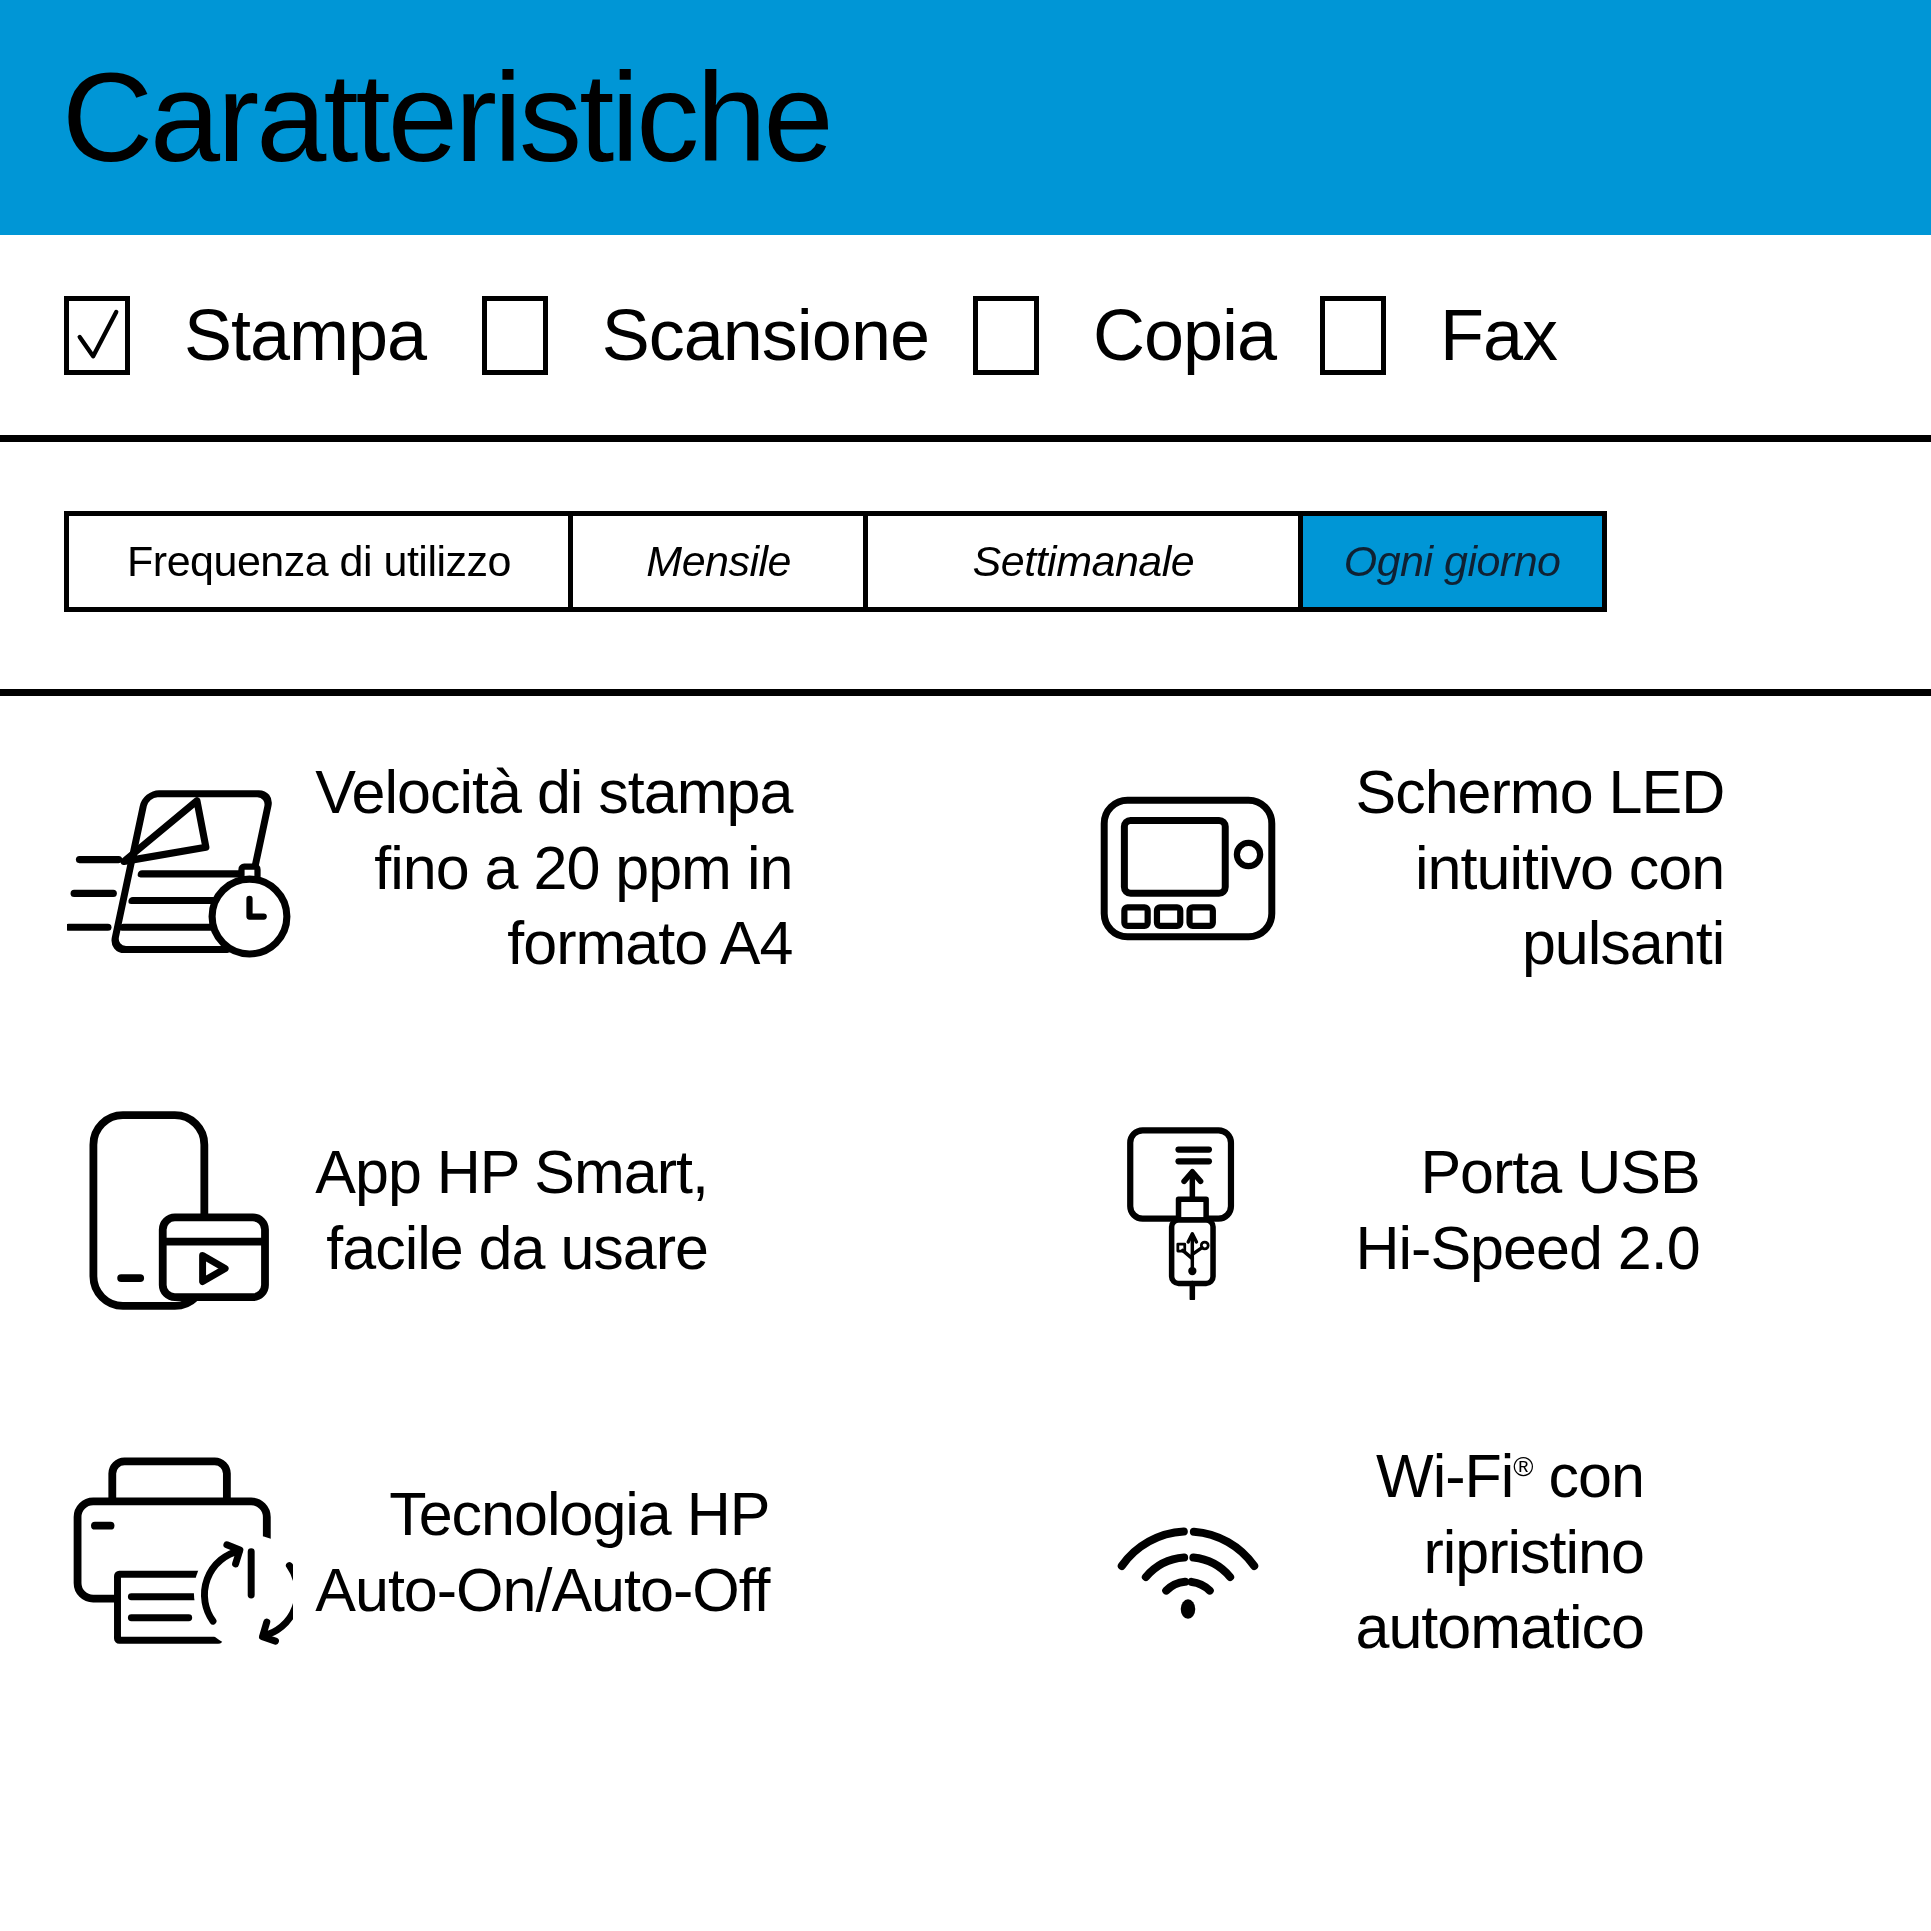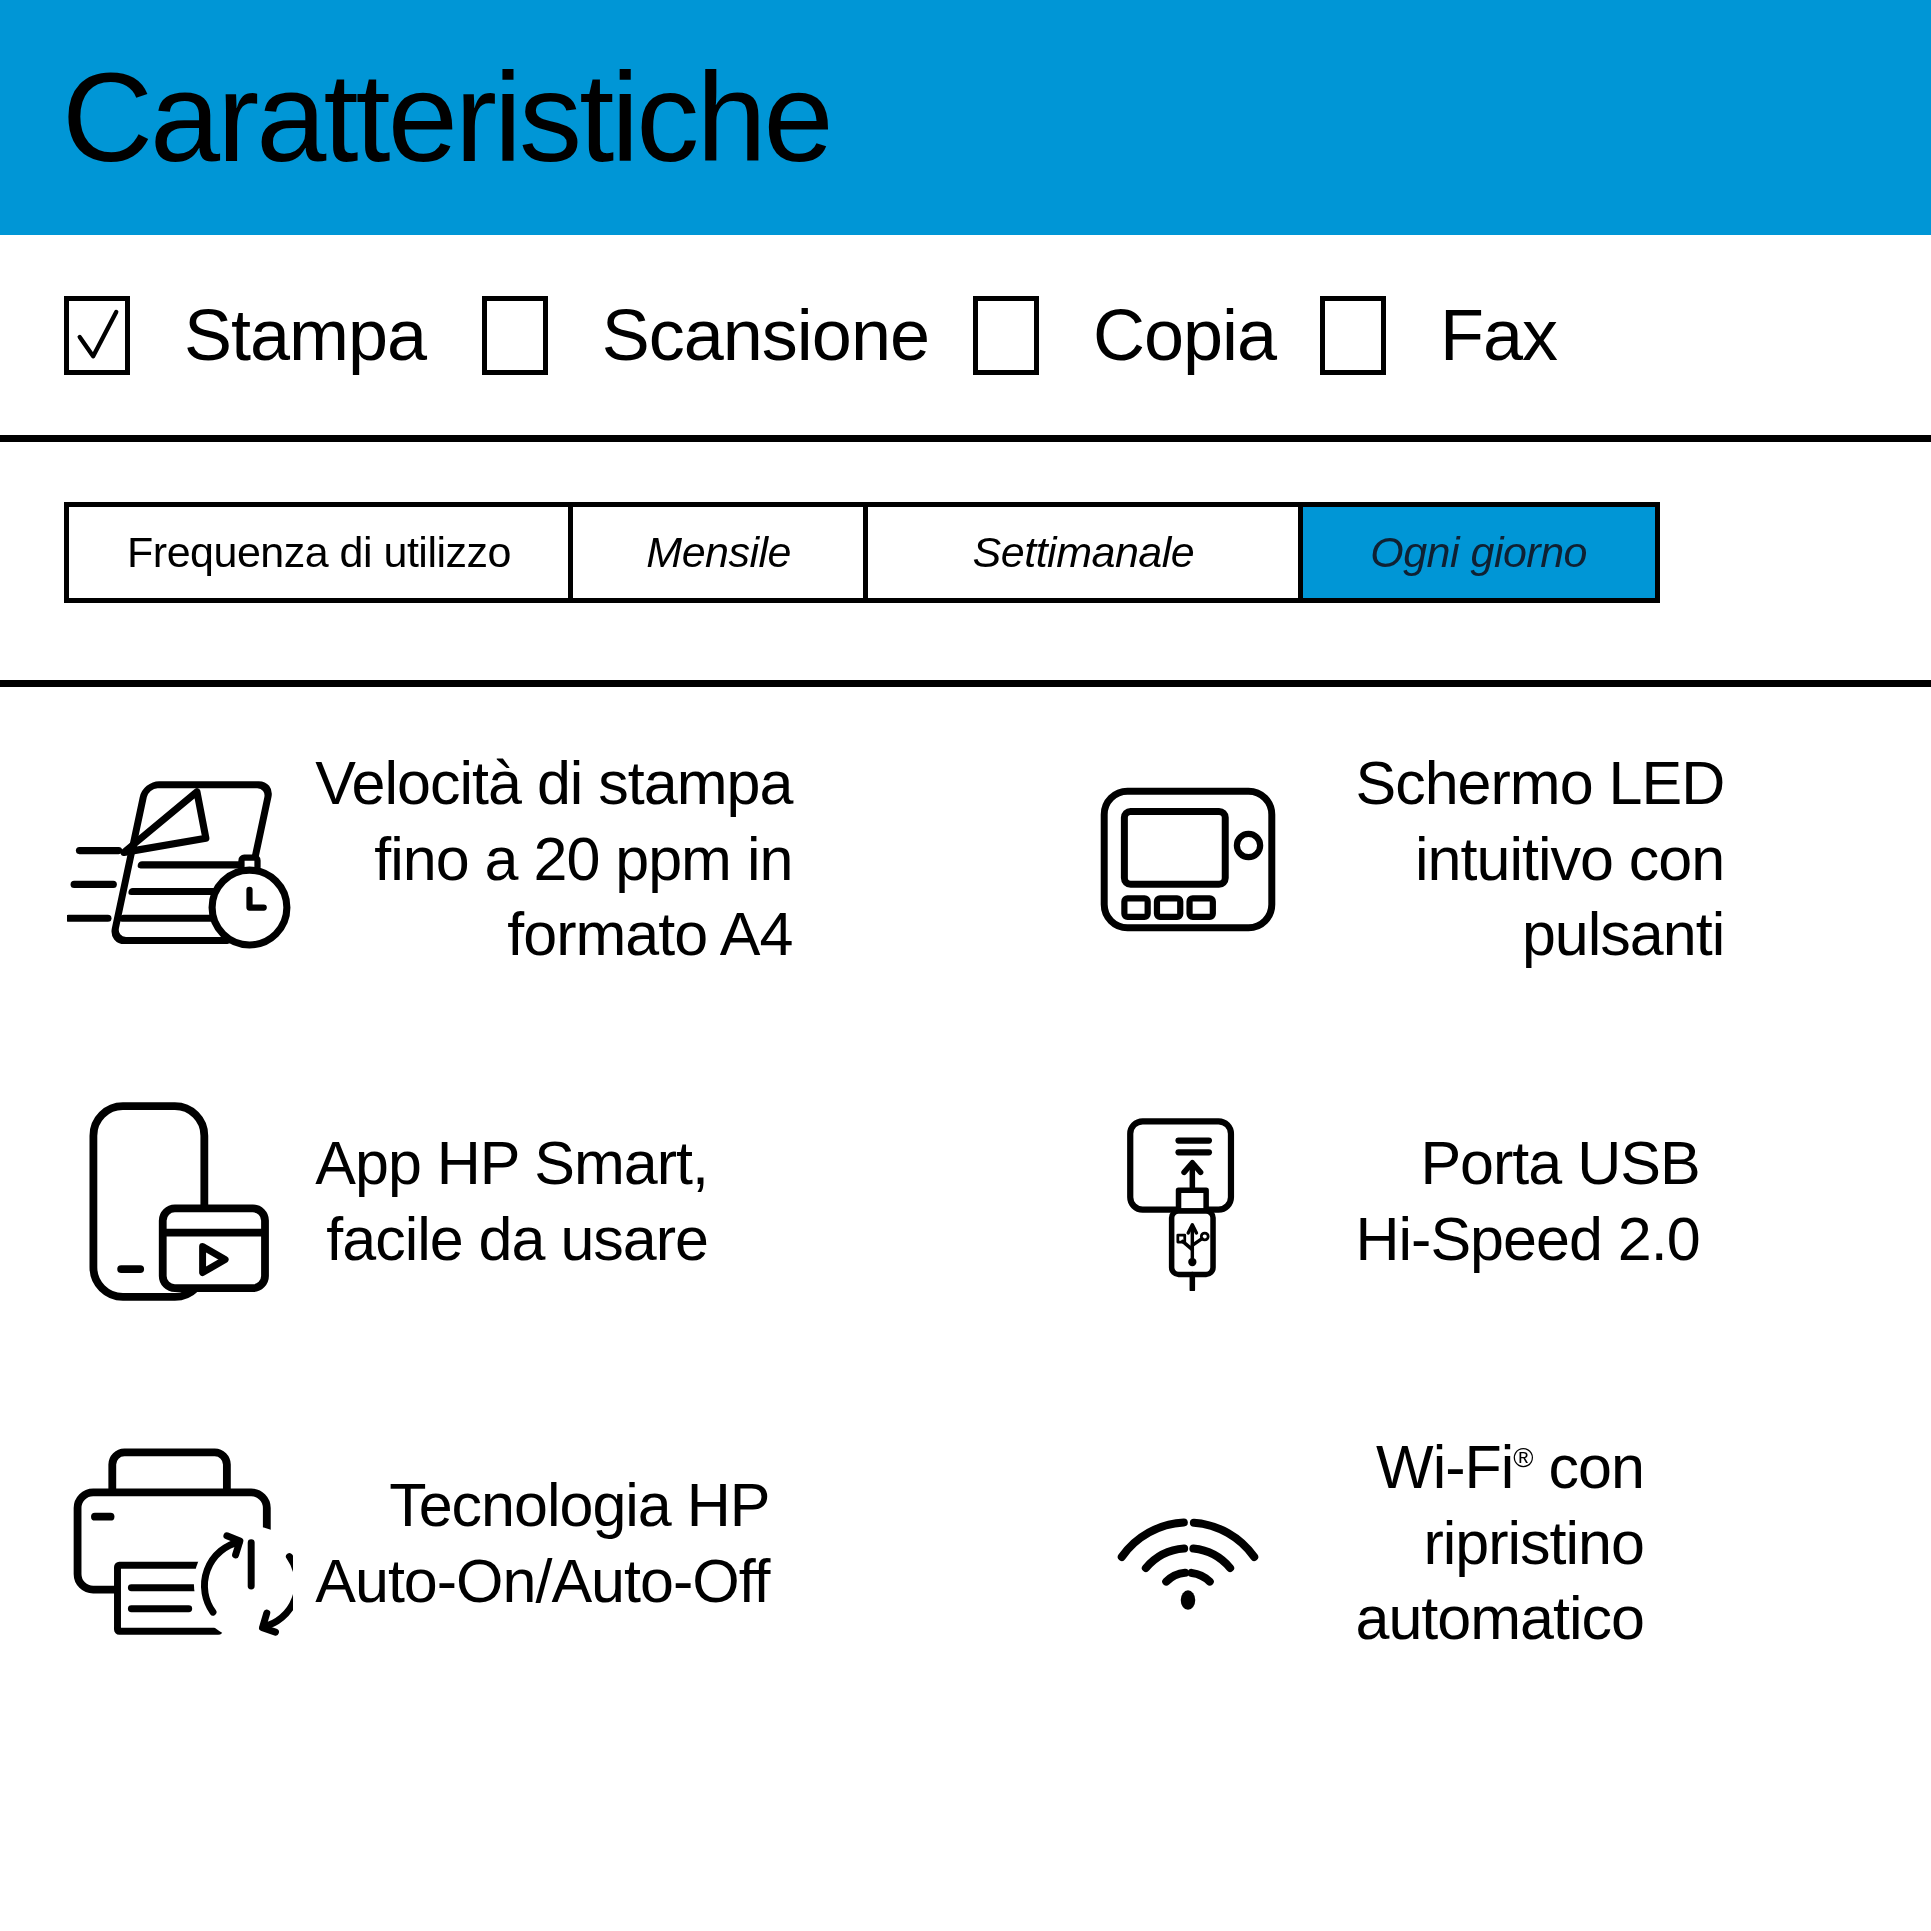--- a/index.html
+++ b/index.html
@@ -21,26 +21,26 @@
   .capability-label { font-size: 72px; letter-spacing: -1px; white-space: nowrap; }
   .capability:nth-child(2) { margin-left: 11.6px; }
 
   .divider { height: 6.8px; background: #000; width: 1931px; }
 
   
   .frequency-section { padding: 60px 0 77px 64px; }
   .frequency-bar { display: flex; }
   .freq-cell { height: 101px; box-sizing: border-box; border: 5.8px solid #000;
                display: flex; align-items: center; justify-content: center;
-               font-size: 43px; letter-spacing: -0.5px; background: #fff; white-space: nowrap; }
+               font-size: 43px; letter-spacing: -0.5px; background: #fff; white-space: nowrap; margin-top: 9px; }
   .freq-cell + .freq-cell { margin-left: -5.8px; font-style: italic; }
   .freq-cell.c1 { width: 510px; }
   .freq-cell.c2 { width: 301px; }
   .freq-cell.c3 { width: 440px; }
-  .freq-cell.c4 { width: 362px; }
+  .freq-cell.c4 { width: 309px; }
   .freq-cell.selected { background: #0096d6; color: #0f2133; }
 
   
   .features-grid { display: grid; grid-template-columns: 969px 1fr;
                    padding: 56px 58px 0 64px; row-gap: 108px; }
   .feature { display: flex; align-items: center; min-height: 234px; }
   .icon-box { flex: none; width: 232px; display: flex; align-items: center; justify-content: center; }
   .feature.right .icon-box { width: 309px; }
   .feature-text { font-size: 61px; line-height: 1.24; letter-spacing: -1px; margin-left: 19.3px; text-align: right; }
   .feature.right .feature-text { margin-left: 13.5px; }

